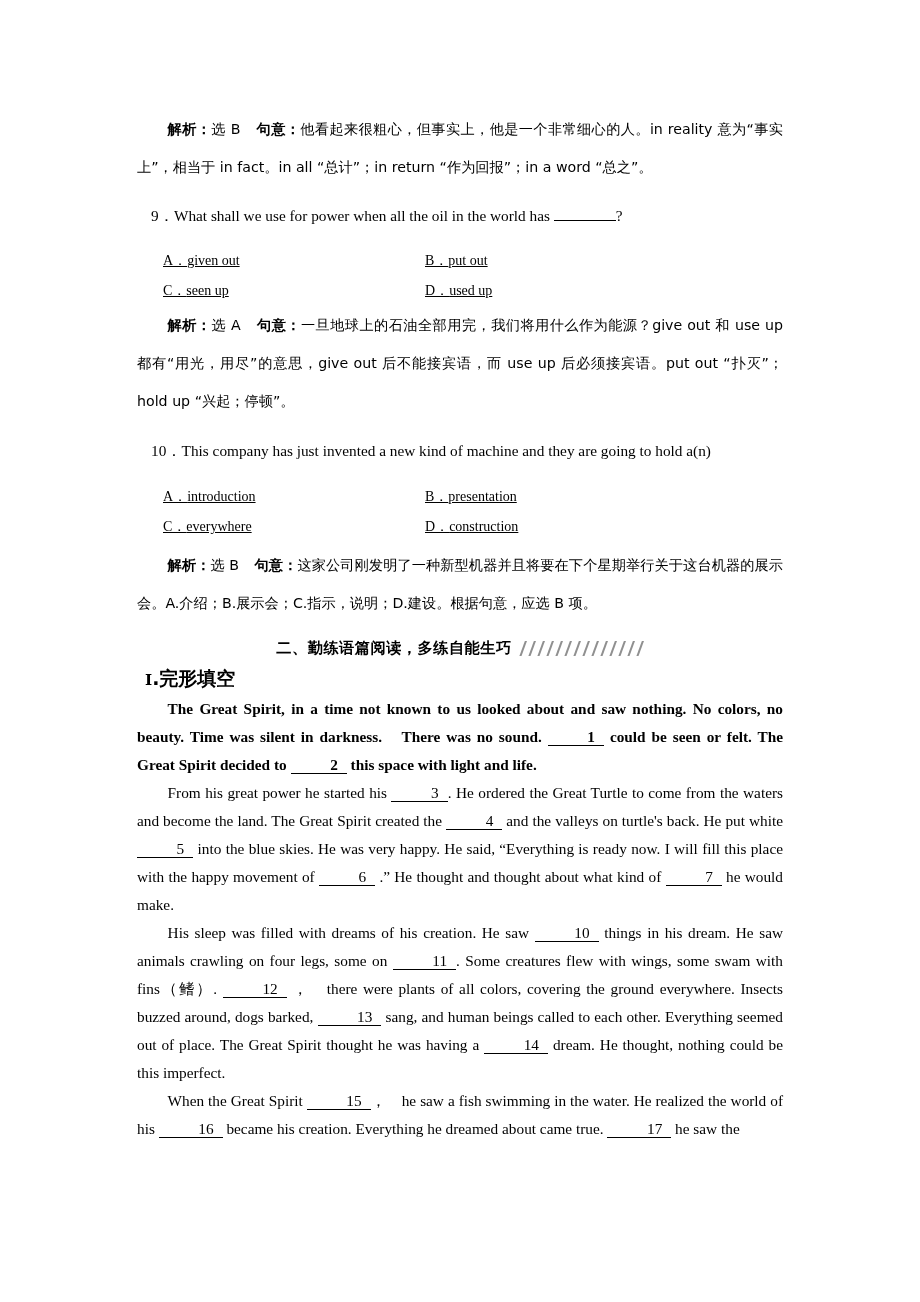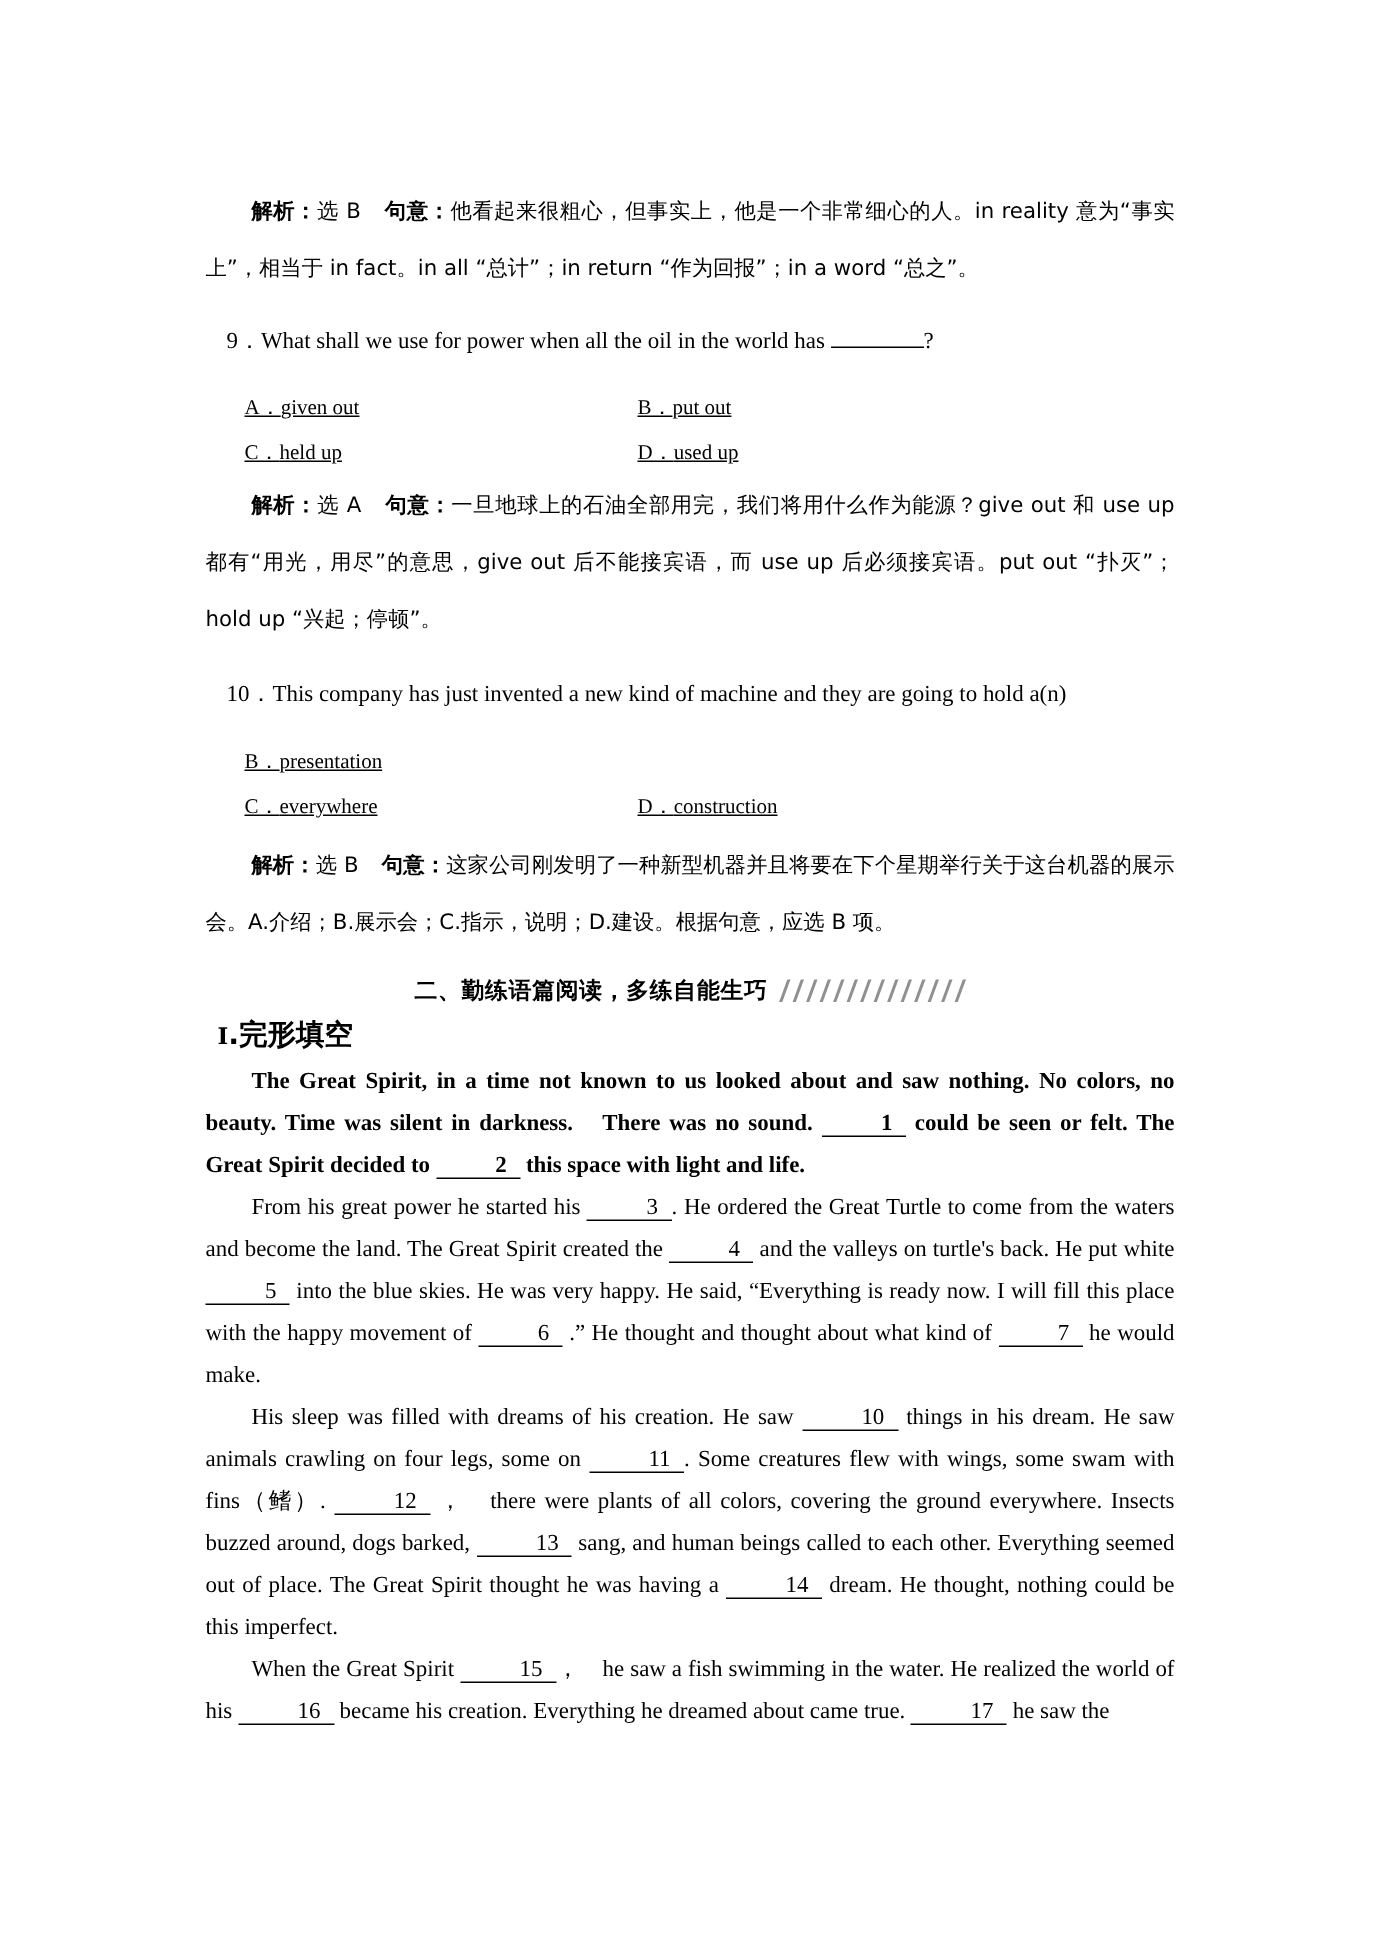--- a/index.html
+++ b/index.html
@@ -11,21 +11,21 @@
     width: 920px;
     height: 1302px;
     font-family: "Liberation Serif", "DejaVu Serif", serif;
     color: #000000;
     position: relative;
     overflow: hidden;
   }
   .page {
     position: absolute;
     left: 0;
-    top: 16px;
+    top: 4px;
     width: 920px;
     height: 1148px;
   }
   .content {
     position: absolute;
     left: 137px;
     top: 106px;
     width: 646px;
   }
 
@@ -155,30 +155,31 @@
 
     <p class="explain"><span class="cn-b">解析：</span><span class="cn">选 B</span><span class="sp-a">　</span><span class="cn-b">句意：</span><span class="cn">他看起来很粗心，但事实上，他是一个非常细心的人。in reality 意为“事实上”，相当于 in fact。in all “总计”；in return “作为回报”；in a word “总之”。</span></p>
 
     <div class="q-block">
       <p class="q-stem"><span>9．</span><span>What shall we use for power when all the oil in the world has </span><span class="blank-line bl-long"></span><span>?</span></p>
       <div class="opts">
         <div class="opt-a"><span>A．</span><span>given out</span></div>
         <div class="opt-b"><span>B．</span><span>put out</span></div>
       </div>
       <div class="opts">
-        <div class="opt-a"><span>C．</span><span>held up</span></div>
+        <div class="opt-a"><span>C．</span><span>seen up</span></div>
         <div class="opt-b"><span>D．</span><span>used up</span></div>
       </div>
     </div>
 
     <p class="explain"><span class="cn-b">解析：</span><span class="cn">选 A</span><span class="sp-a">　</span><span class="cn-b">句意：</span><span class="cn">一旦地球上的石油全部用完，我们将用什么作为能源？give out 和 use up 都有“用光，用尽”的意思，give out 后不能接宾语，而 use up 后必须接宾语。put out “扑灭”；hold up “兴起；停顿”。</span></p>
 
     <div class="q-block" style="margin-top:6px;">
       <p class="q-stem two-line" style="line-height:30px;"><span>10．</span><span>This company has just invented a new kind of machine and they are going to hold a(n)</span></p>
       <div class="opts">
+        <div class="opt-a"><span>A．</span><span>introduction</span></div>
         <div class="opt-b"><span>B．</span><span>presentation</span></div>
       </div>
       <div class="opts">
         <div class="opt-a"><span>C．</span><span>everywhere</span></div>
         <div class="opt-b"><span>D．</span><span>construction</span></div>
       </div>
     </div>
 
     <p class="explain" style="margin-top:4px;"><span class="cn-b">解析：</span><span class="cn">选 B</span><span class="sp-a">　</span><span class="cn-b">句意：</span><span class="cn">这家公司刚发明了一种新型机器并且将要在下个星期举行关于这台机器的展示会。A.介绍；B.展示会；C.指示，说明；D.建设。根据句意，应选 B 项。</span></p>
 

